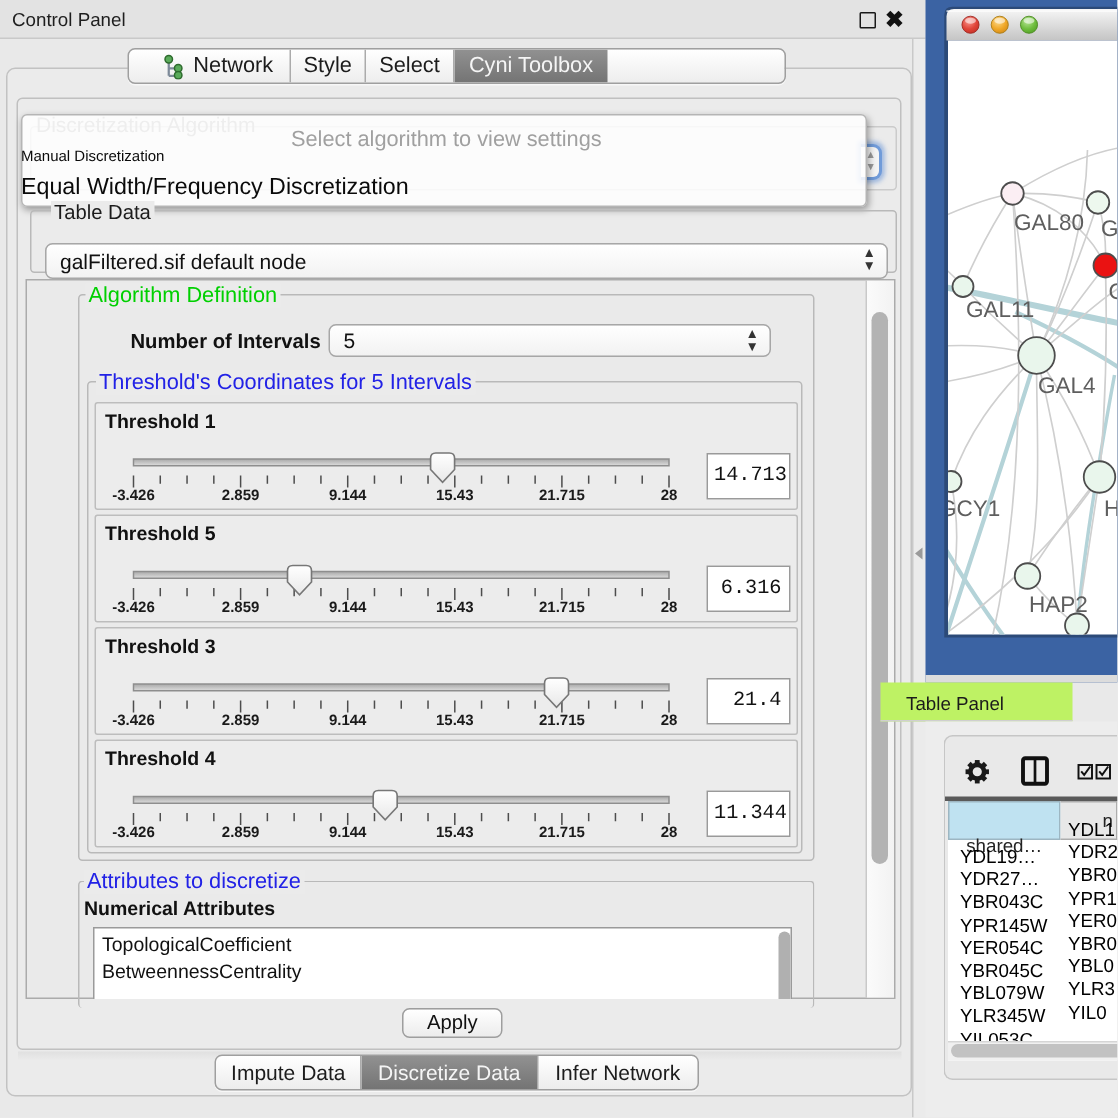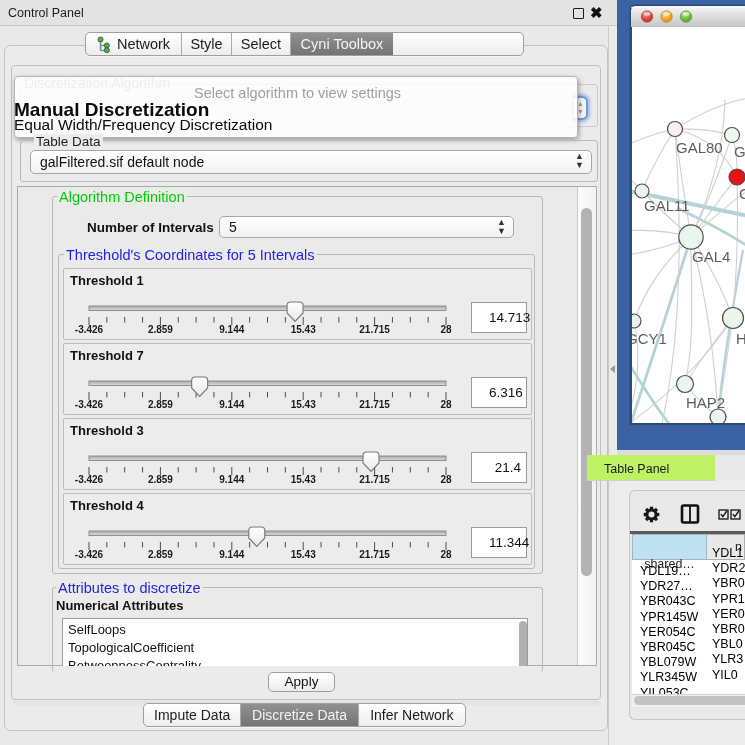--- a/index.html
+++ b/index.html
@@ -24,41 +24,41 @@
 .group { position:absolute; border:1px solid #b9b9b9; border-radius:3px; }
 .glabel { position:absolute; font-size:14.5px; background:#ebebeb; padding:0 2px; white-space:nowrap; }
 
 .combo { position:absolute; background:linear-gradient(#ffffff,#f2f2f2); border:1px solid #a7a7a7; border-radius:5px; font-size:14px; color:#111; }
 .combo .txt { position:absolute; left:9px; top:3px; }
 .combo .arr { position:absolute; right:7px; top:1px; font-size:9px; color:#333; line-height:9px; text-align:center; }
 
 
 .thp { position:absolute; left:63px; width:469px; height:72px; background:#ececec; border:1px solid #bdbdbd; border-radius:2px; }
 .thp .ttl { position:absolute; left:6px; top:4px; font-size:13px; font-weight:bold; color:#111; }
-.vbox { position:absolute; left:407px; top:33px; width:56px; height:31px; background:#fff; border:1px solid #9a9a9a; font-size:13.5px; color:#111; text-align:right; padding:7px 5px 0 17px; }
+.vbox { position:absolute; left:407px; top:33px; width:56px; height:31px; background:#fff; border:1px solid #9a9a9a; font-size:13.5px; color:#111; text-align:right; padding:7px 5px 0 4px;font-family:Liberation Mono, monospace; }
 
 
 #popup { left:14px; top:76px; width:564px; height:62px; background:rgba(255,255,255,0.85); border:1px solid #b5b5b5; border-radius:4px; box-shadow:1px 2px 5px rgba(0,0,0,0.35); }
 
 
 #tpTitle { left:587px; top:455px; width:128px; height:26px; background:#bef264; border-bottom:1px solid #cfcfcf; }
 </style>
 </head>
 <body>
 
 <div id="titlebar" class="abs">
     <span class="t">Control Panel</span>
   <span class="abs" style="left:573px; top:8px; width:11px; height:11px; border:1.6px solid #1a1a1a; border-radius:1px;"></span>
   <span class="abs" style="left:590px; top:4px; font-size:15px; font-weight:bold; color:#111;">✖</span>
 </div>
 
 <div id="panelA" class="abs"></div>
 <div id="panelB" class="abs"></div>
 
-<div class="seg abs" style="left:85px; top:32px; width:439px; height:24px;">
+<div class="seg abs" style="left:85px; top:32px; width:439px; height:24px;padding-left:12px;">
   <div class="it" style="width:95px;"><svg width="14" height="17" viewBox="0 0 14 17" style="margin-right:6px;">
         <line x1="3.5" y1="4" x2="3.5" y2="14.5" stroke="#7d8a99" stroke-width="1.5"></line>
         <line x1="3.5" y1="9.5" x2="9" y2="9.5" stroke="#7d8a99" stroke-width="1.5"></line>
         <line x1="3.5" y1="14.5" x2="9" y2="14.5" stroke="#7d8a99" stroke-width="1.5"></line>
         <circle cx="3.5" cy="3.5" r="2.5" fill="#5aab5a" stroke="#2e6b2e" stroke-width="1"></circle>
         <circle cx="9.8" cy="9.5" r="2.5" fill="#5aab5a" stroke="#2e6b2e" stroke-width="1"></circle>
         <circle cx="9.8" cy="14.2" r="2.5" fill="#5aab5a" stroke="#2e6b2e" stroke-width="1"></circle>
       </svg>Network</div>
   <div class="it" style="width:50px;">Style</div>
   <div class="it" style="width:59px;">Select</div>
@@ -66,26 +66,26 @@
 </div>
 
 <div class="group" style="left:20px; top:84px; width:578px; height:43px; border-color:#cbcbcb;"></div>
 <div class="glabel" style="left:22px; top:75px; color:#8a8a8a; font-size:14px; background:none;">Discretization Algorithm</div>
 
 <div class="abs" style="left:574px; top:96px; width:14px; height:24px; background:#f4f4f4; border:2px solid rgba(105,150,215,0.95); border-left:none; border-radius:0 6px 6px 0; box-shadow:0 0 3px 1.5px rgba(105,150,215,0.55);"></div>
 <div class="abs" style="left:577px; top:100px; font-size:7px; color:#9a9a9a; line-height:8px;">▲<br>▼</div>
 
 <div id="popup" class="abs"></div>
 <div class="abs" style="left:194px; top:85px; font-size:14.5px; color:#a0a0a0;">Select algorithm to view settings</div>
-<div class="abs" style="left:14px; top:99px; font-size:19px; font-weight:bold; color:#0a0a0a;">Manual Discretization</div>
+<div class="abs" style="left:14px; top:99px; font-size:10px; font-weight:normal; color:#0a0a0a;">Manual Discretization</div>
 <div class="abs" style="left:14px; top:116px; font-size:15.5px; color:#0a0a0a;">Equal Width/Frequency Discretization</div>
 
 <div class="group" style="left:20px; top:140px; width:578px; height:42px;"></div>
 <div class="glabel" style="left:34px; top:134px; color:#1c1c1c; font-size:13.5px;">Table Data</div>
-<div class="combo" style="left:30px; top:150px; width:562px; height:24px;text-decoration:underline;">
+<div class="combo" style="left:30px; top:162px; width:562px; height:24px;text-decoration:underline;">
   <span class="txt">galFiltered.sif default node</span>
   <span class="arr">▲<br>▼</span>
 </div>
 
 <div class="abs" style="left:17px; top:186px; width:580px; height:480px; border:1px solid #ababab; background:#eaeaea; overflow:hidden;">
   <div class="abs" style="left:559px; top:0; width:20px; height:480px; background:linear-gradient(90deg,#fbfbfb,#f2f2f2); border-left:1px solid #c9c9c9;"></div>
   <div class="abs" style="left:563px; top:21px; width:11px; height:368px; background:#b3b3b3; border-radius:6px;"></div>
 </div>
 
 <div class="group" style="left:52px; top:196px; width:491px; height:378px;"></div>
@@ -141,21 +141,21 @@
       <path d="M 223.05940940622415,36.5 q 0,-3.5 3.5,-3.5 l 9,0 q 3.5,0 3.5,3.5 l 0,7.5 l -8,8.5 l -8,-8.5 z" fill="url(#thm268)" stroke="#777" stroke-width="1.1"></path>
       <defs>
           <linearGradient id="thm268" x1="0" y1="0" x2="0" y2="1">
             <stop offset="0" stop-color="#ffffff"></stop>
             <stop offset="1" stop-color="#e8e8e8"></stop>
           </linearGradient>
         </defs>
     </svg>
   </div>
     <div class="thp" style="top:343px;">
-    <div class="ttl">Threshold 7</div>
+    <div class="ttl">Threshold 5</div>
     <div class="vbox">6.316</div>
     <svg width="469" height="70" viewBox="0 0 469 70" style="position:absolute;left:0;top:0;">
       <rect x="25" y="37" width="357" height="4.5" fill="url(#trk343)" stroke="#8e8e8e" stroke-width="1"></rect>
       <defs>
           <linearGradient id="trk343" x1="0" y1="0" x2="0" y2="1">
             <stop offset="0" stop-color="#a8a8a8"></stop>
             <stop offset="1" stop-color="#dddddd"></stop>
           </linearGradient>
         </defs>
       <line x1="25" y1="48" x2="25" y2="56" stroke="#4d4d4d" stroke-width="1"></line>
@@ -287,21 +287,20 @@
           </linearGradient>
         </defs>
     </svg>
   </div>
   </div>
 
 <div class="group" style="left:52px; top:587px; width:491px; height:85px; border-bottom:none;"></div>
 <div class="glabel" style="left:56px; top:580px; color:#2222e6;">Attributes to discretize</div>
 <div class="abs" style="left:56px; top:598px; font-size:13px; font-weight:bold; color:#111;">Numerical Attributes</div>
 <div class="abs" style="left:62px; top:618px; width:466px; height:48px; background:#fff; border:1px solid #9a9a9a; border-bottom:none; font-size:13px; color:#111; overflow:hidden;">
-  <div style="padding:3px 0 0 5px;">SelfLoops</div>
   <div style="padding:3px 0 0 5px;">TopologicalCoefficient</div>
   <div style="padding:3px 0 0 5px;">BetweennessCentrality</div>
   <div class="abs" style="left:456px; top:2px; width:8px; height:60px; background:#b0b0b0; border-radius:4px;"></div>
 </div>
 
 <div class="abs" style="left:268px; top:672px; width:67px; height:20px; background:linear-gradient(#ffffff,#ececec); border:1px solid #9e9e9e; border-radius:5px; text-align:center; font-size:13.5px; color:#111; padding-top:1px;">Apply</div>
 
 <div class="abs" style="left:12px; top:701px; width:589px; height:6px; background:linear-gradient(#e0e0e0,#ebebeb);"></div>
 
 <div class="seg abs" style="left:143px; top:703px; width:323px; height:24px; font-size:14px;">

